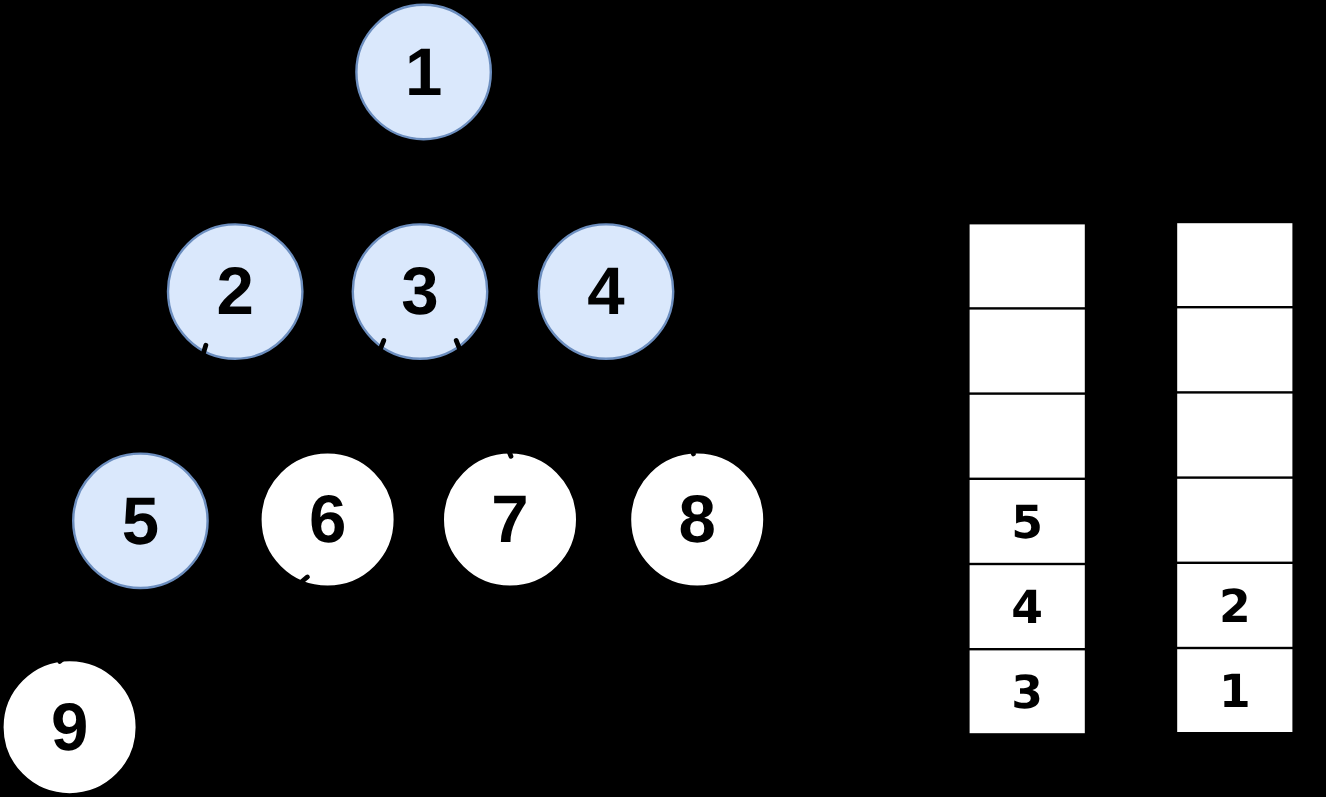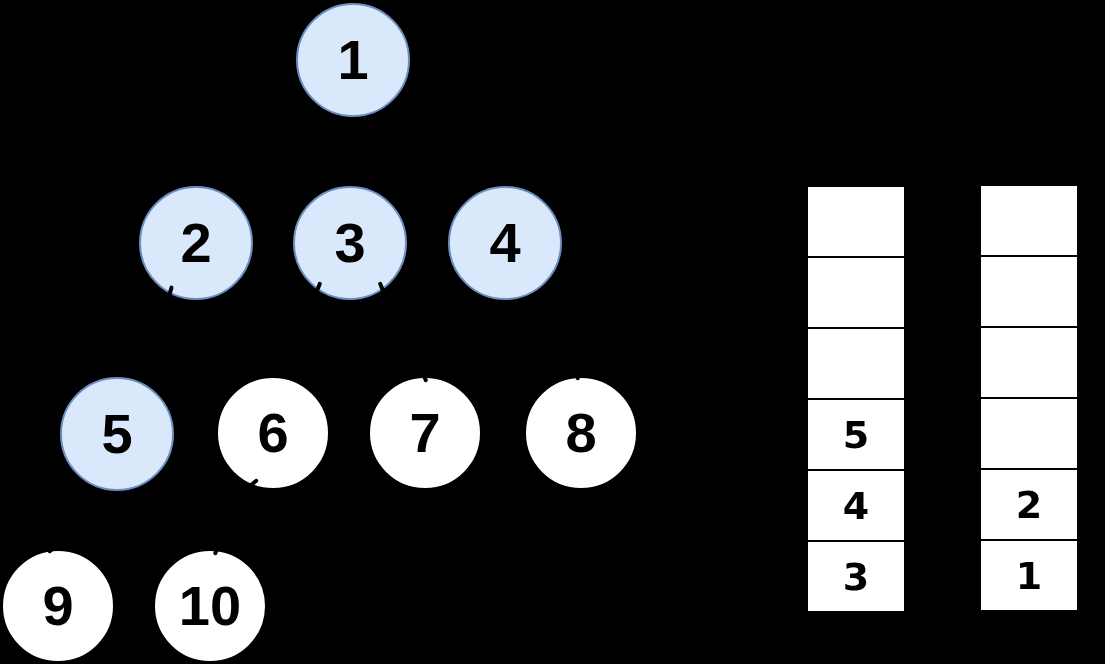--- a/index.html
+++ b/index.html
@@ -111,23 +111,20 @@
     </div>
   <div id="n7" class="node node--unvisited" style="background: rgb(255, 255, 255); border-color: rgb(0, 0, 0); color: rgb(0, 0, 0);">
       <span>7</span>
     </div>
   <div id="n8" class="node node--unvisited" style="background: rgb(255, 255, 255); border-color: rgb(0, 0, 0); color: rgb(0, 0, 0);">
       <span>8</span>
     </div>
   <div id="n9" class="node node--unvisited" style="background: rgb(255, 255, 255); border-color: rgb(0, 0, 0); color: rgb(0, 0, 0);">
       <span>9</span>
     </div>
-  <div id="n10" class="node node--unvisited" style="background: rgb(255, 255, 255); border-color: rgb(0, 0, 0); color: rgb(0, 0, 0);">
-      <span>10</span>
-    </div>
 
   <div id="stub-a" class="edge-stub"></div>
   <div id="stub-b" class="edge-stub"></div>
   <div id="stub-c" class="edge-stub"></div>
   <div id="stub-d" class="edge-stub"></div>
   <div id="stub-e" class="edge-stub"></div>
   <div id="stub-f" class="edge-stub"></div>
   <div id="stub-g" class="edge-stub"></div>
   <div id="stub-h" class="edge-stub"></div>
 

